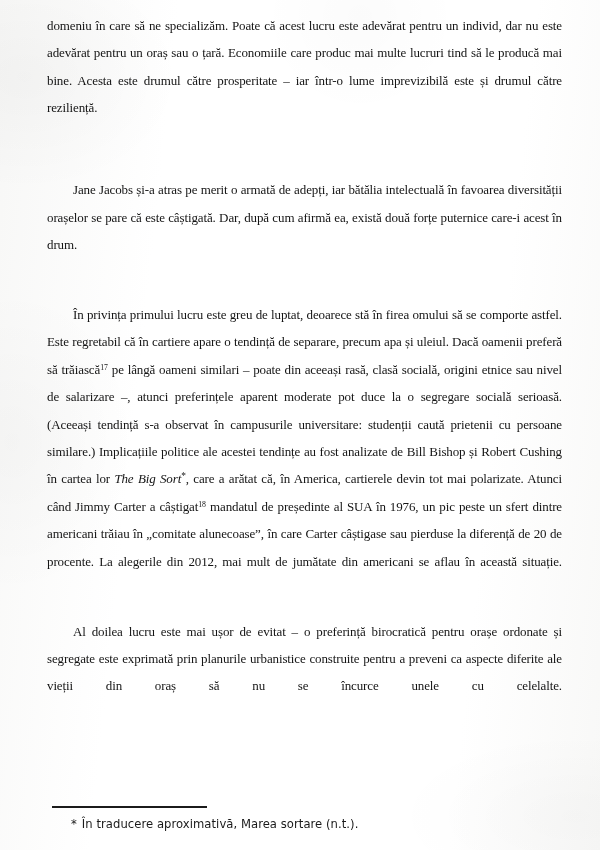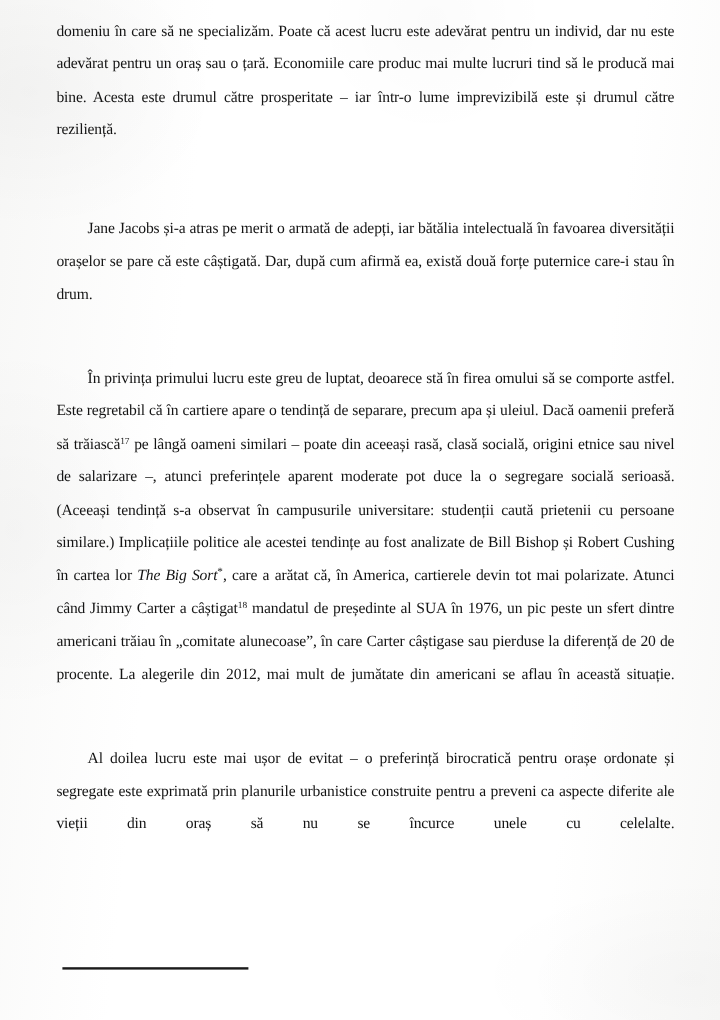--- a/index.html
+++ b/index.html
@@ -120,25 +120,28 @@
 <body>
 
 <div class="paper"></div>
 
 <div class="page">
 
   <div class="textblock">
 
     <p class="para" id="p1-el">domeniu în care să ne specializăm. Poate că acest lucru este adevărat pentru un individ, dar nu este adevărat pentru un oraș sau o țară. Economiile care produc mai multe lucruri tind să le producă mai bine. Acesta este drumul către prosperitate – iar într-o lume imprevizibilă este și drumul către reziliență.</p>
 
-    <p class="para indent gap-before" id="p2-el">Jane Jacobs și-a atras pe merit o armată de adepți, iar bătălia intelectuală în favoarea diversității orașelor se pare că este câștigată. Dar, după cum afirmă ea, există două forțe puternice care-i stau în drum.</p>
+    <p class="para indent gap-before" id="p2-el">Jane Jacobs și-a atras pe merit o armată de adepți, iar bătălia intelectuală în favoarea diversității orașelor se pare că este câștigată. Dar, după cum afirmă ea, există două forțe puternice care-i acest în drum.</p>
 
     <p class="para indent" id="p3-el"><span>În privința primului lucru este greu de luptat, deoarece stă în firea omului să se comporte astfel. Este regretabil că în cartiere apare o tendință de separare, precum apa și uleiul. Dacă oamenii preferă să trăiască</span><sup>17</sup><span> pe lângă oameni similari – poate din aceeași rasă, clasă socială, origini etnice sau nivel de salarizare –, atunci preferințele aparent moderate pot duce la o segregare socială serioasă. (Aceeași tendință s-a observat în campusurile universitare: studenții caută prietenii cu persoane similare.) Implicațiile politice ale acestei tendințe au fost analizate de Bill Bishop și Robert Cushing în cartea lor </span><span class="ital">The Big Sort</span><sup class="ast">*</sup><span>, care a arătat că, în America, cartierele devin tot mai polarizate. Atunci când Jimmy Carter a câștigat</span><sup>18</sup><span> mandatul de președinte al SUA în 1976, un pic peste un sfert dintre americani trăiau în „comitate alunecoase”, în care Carter câștigase sau pierduse la diferență de 20 de procente. La alegerile din 2012, mai mult de jumătate din americani se aflau în această situație.</span></p>
 
     <p class="para indent" id="p4-el">Al doilea lucru este mai ușor de evitat – o preferință birocratică pentru orașe ordonate și segregate este exprimată prin planurile urbanistice construite pentru a preveni ca aspecte diferite ale vieții din oraș să nu se încurce unele cu celelalte.</p>
 
   </div>
 
   <div class="footnote-zone">
     <div class="footnote-rule"></div>
+    <div class="footnote-text">
+      <span class="fn-star">*</span><span>În traducere aproximativă, Marea sortare (n.t.).</span>
+    </div>
   </div>
 
 </div>
 
 </body></html>

